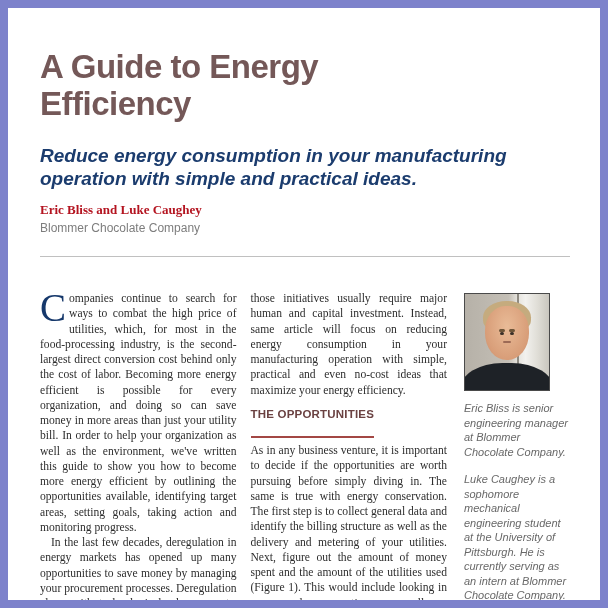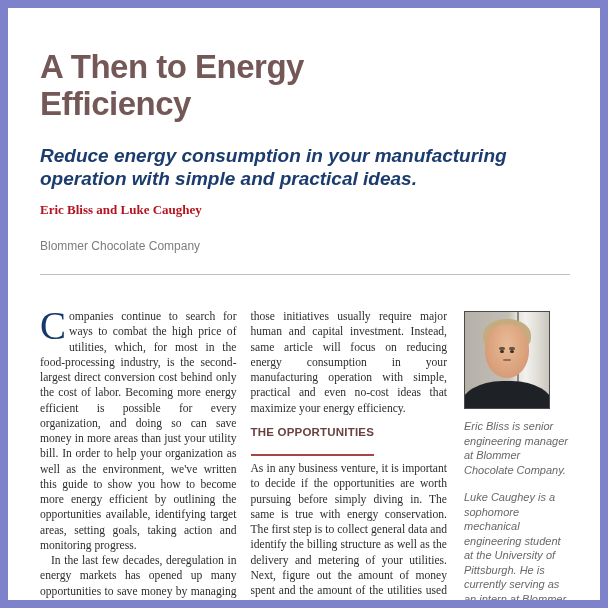--- a/index.html
+++ b/index.html
@@ -37,21 +37,21 @@
     width: 540px;
   }
   .authors {
     margin-top: 12px;
     font-family: "Liberation Serif", serif;
     font-weight: bold;
     font-size: 13px;
     color: #b41420;
   }
   .affiliation {
-    margin-top: 21px;
+    margin-top: 3px;
     font-size: 12px;
     color: #7d7d7d;
   }
   .rule {
     margin-top: 21px;
     height: 1px;
     background: #c0c0c0;
     width: 100%;
   }
 
@@ -150,21 +150,21 @@
     line-height: 14.5px;
     color: #686868;
   }
   .caption + .caption { margin-top: 13px; }
 </style>
 </head>
 <body>
 
 <div class="page">
 
-  <h1 class="title">A Then to Energy Efficiency</h1>
+  <h1 class="title">A Guide to Energy Efficiency</h1>
 
   <div class="subtitle">Reduce energy consumption in your manufacturing operation with simple and practical ideas.</div>
 
   <div class="authors">Eric Bliss and Luke Caughey</div>
   <div class="affiliation">Blommer Chocolate Company</div>
 
   <div class="rule"></div>
 
   <div class="main">
 

